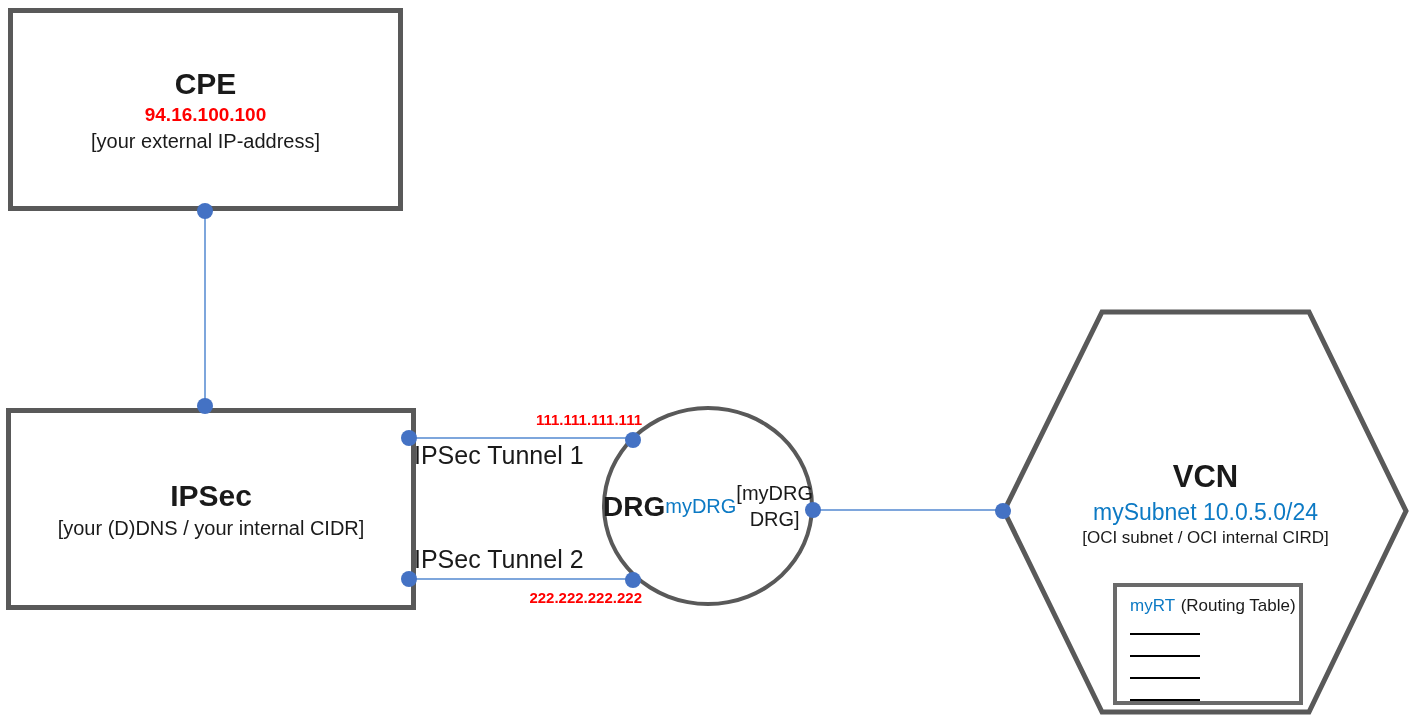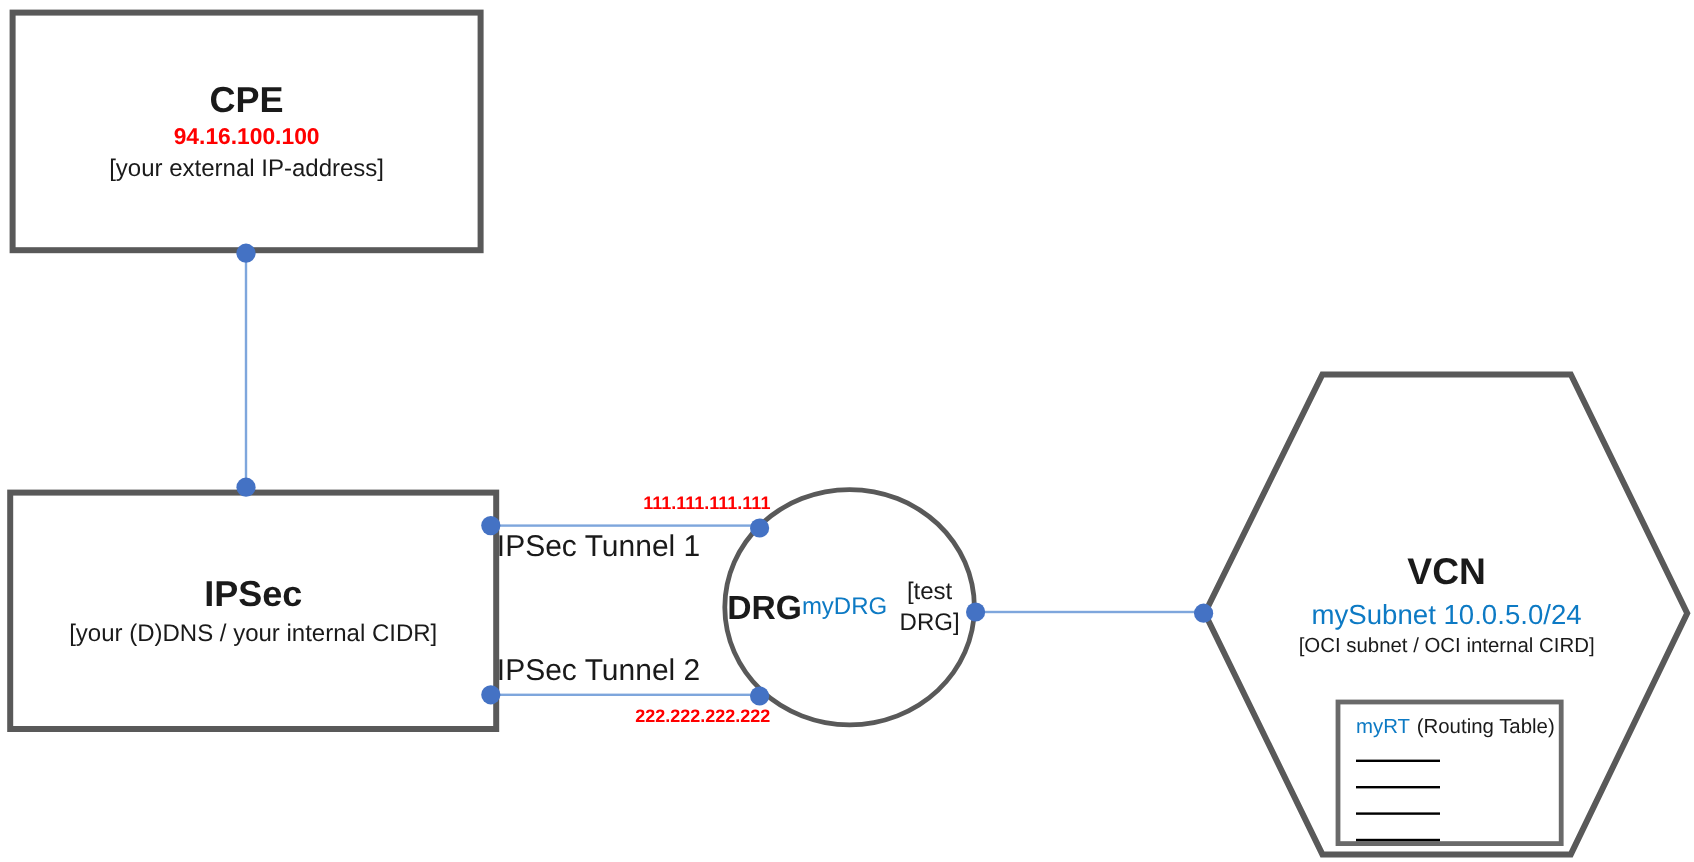--- a/index.html
+++ b/index.html
@@ -128,21 +128,21 @@
 
   <div class="abs tunnel-ip" style="left:480px; top:411px; width:162px;">111.111.111.111</div>
   <div class="abs tunnel-label" style="left:414px; top:441px;">IPSec Tunnel 1</div>
 
   <div class="abs tunnel-label" style="left:414px; top:545px;">IPSec Tunnel 2</div>
   <div class="abs tunnel-ip" style="left:480px; top:589px; width:162px;">222.222.222.222</div>
 
   <div class="abs drg-circle" style="left:602px; top:406px; width:212px; height:200px;">
     <div class="node-title">DRG</div>
     <div class="drg-name blue-text">myDRG</div>
-    <div class="note-text">[test DRG]</div>
+    <div class="note-text">[myDRG DRG]</div>
   </div>
 
   <svg class="abs" style="left:998px; top:306px;" width="412" height="412" viewBox="0 0 412 412">
     <polygon points="104,6 311,6 408,205 311,406 104,406 6,205" fill="#ffffff" stroke="#595959" stroke-width="5" stroke-linejoin="miter"></polygon>
   </svg>
 
   <div class="abs vcn-text" style="left:1048px; top:458px; width:315px;">
     <div class="vcn-title">VCN</div>
     <div class="vcn-subnet blue-text">mySubnet 10.0.5.0/24</div>
     <div class="vcn-note">[OCI subnet / OCI internal CIRD]</div>

